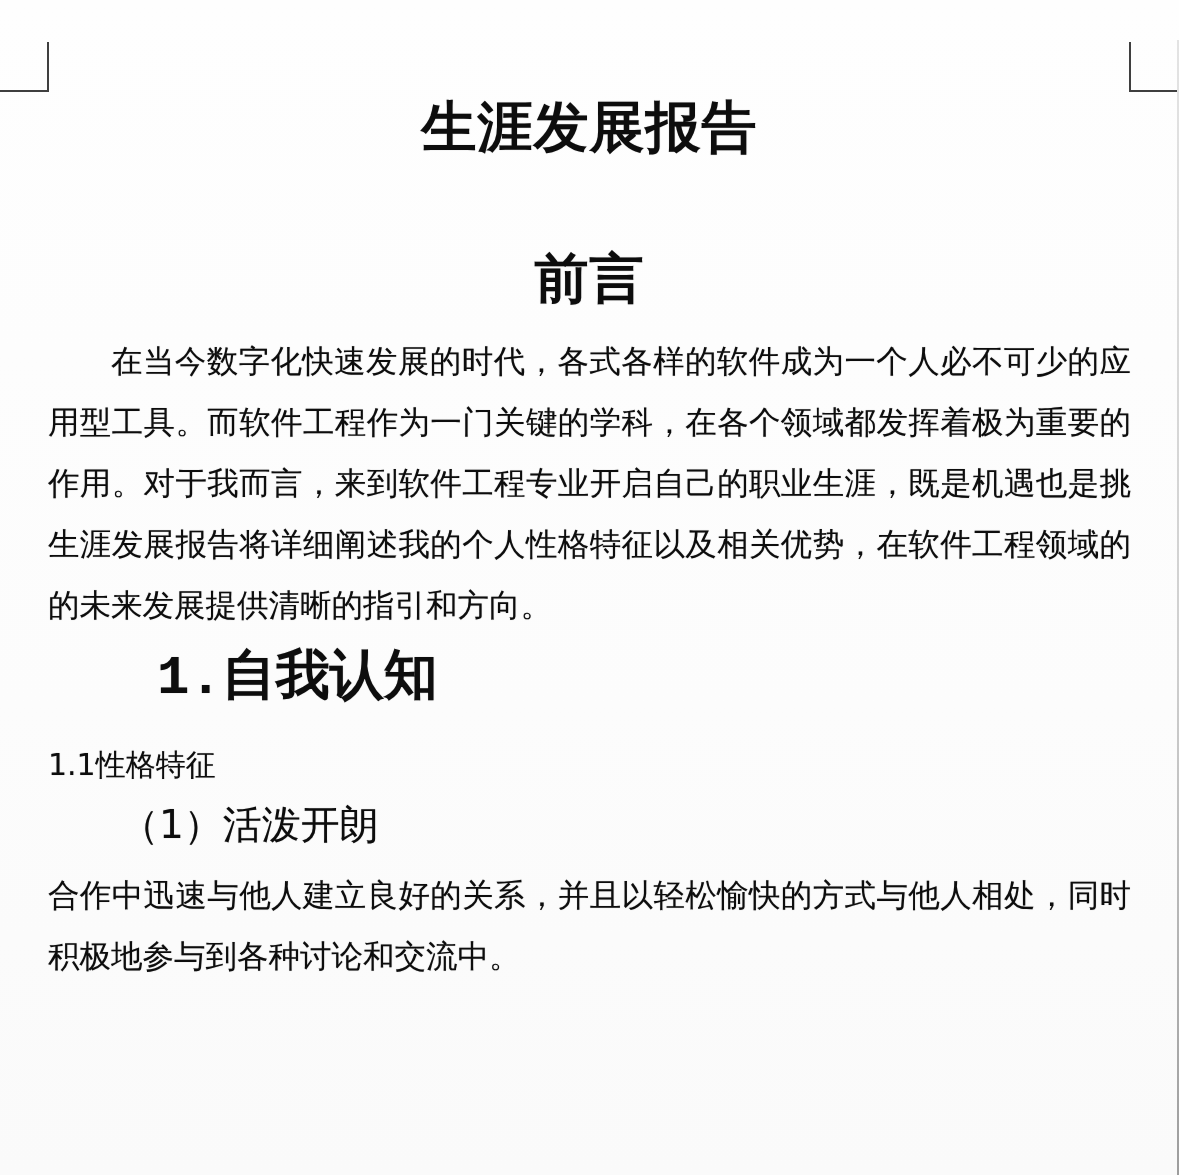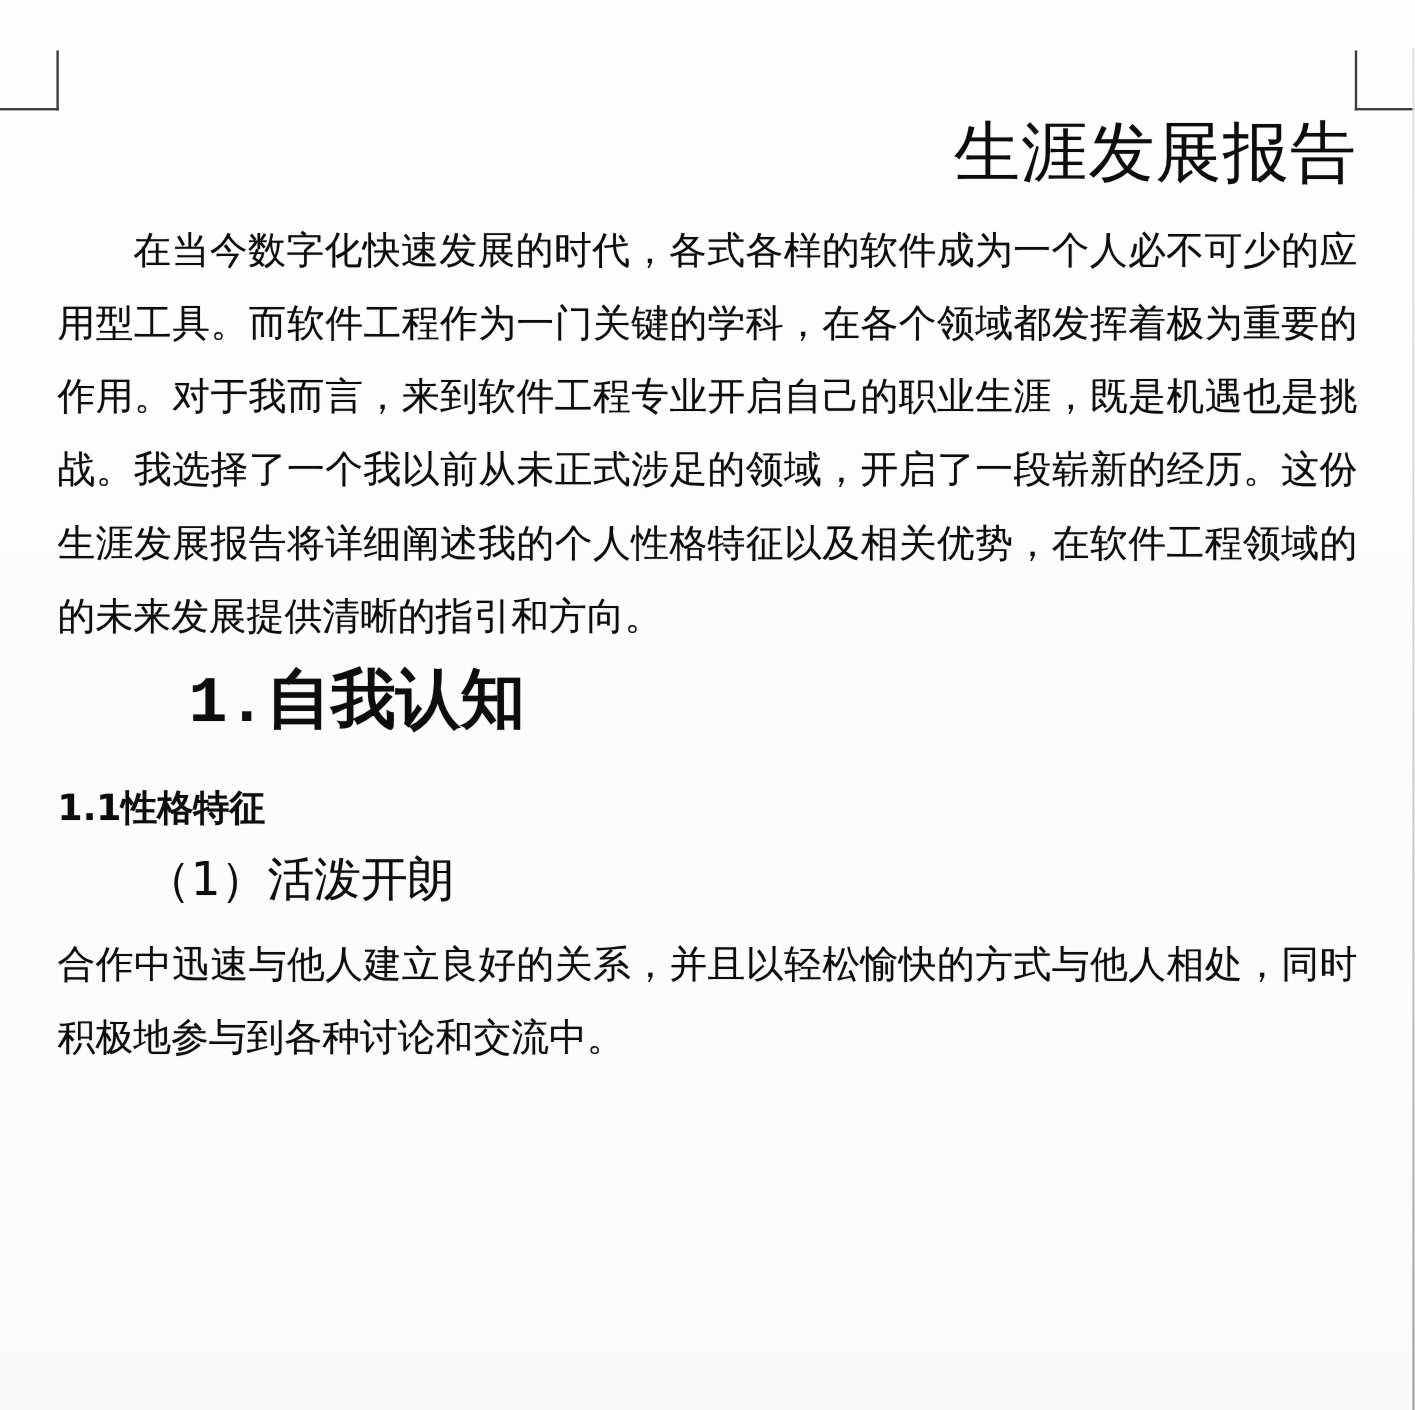--- a/index.html
+++ b/index.html
@@ -43,22 +43,22 @@
   }
   .content * {
     margin: 0;
     padding: 0;
     text-shadow: 0 0 1px rgba(0,0,0,0.35);
   }
   .doc-title {
     margin-top: 97px;
     font-size: 55px;
     line-height: 60px;
-    font-weight: 400;
-    text-align: right;
+    font-weight: 700;
+    text-align: center;
     letter-spacing: 1px;
   }
   .preface-heading {
     margin-top: 92px;
     font-size: 54px;
     line-height: 60px;
     font-weight: 700;
     text-align: center;
     letter-spacing: 1px;
   }
@@ -79,21 +79,21 @@
     padding-left: 109px;
     font-size: 54px;
     line-height: 62px;
     font-weight: 700;
     font-family: Liberation Mono, monospace;
   }
   .subsection-heading {
     margin-top: 37px;
     font-size: 30px;
     line-height: 36px;
-    font-weight: 700;
+    font-weight: 400;
   }
   .list-item {
     margin-top: 22px;
     padding-left: 72px;
     font-size: 39px;
     line-height: 40px;
     font-weight: 400;
   }
 </style>
 </head>
@@ -104,26 +104,26 @@
   <div class="mark mark-tl-v"></div>
   <div class="mark mark-tl-h"></div>
   <div class="mark mark-tr-v"></div>
   <div class="mark mark-tr-h"></div>
   <div class="right-edge"></div>
 
   <div class="content">
 
     <h1 class="doc-title">生涯发展报告</h1>
 
+    <h2 class="preface-heading">前言</h2>
 
     <div class="para">
       <div class="bline indent">在当今数字化快速发展的时代，各式各样的软件成为一个人必不可少的应</div>
       <div class="bline">用型工具。而软件工程作为一门关键的学科，在各个领域都发挥着极为重要的</div>
       <div class="bline">作用。对于我而言，来到软件工程专业开启自己的职业生涯，既是机遇也是挑</div>
-      <div class="bline">战。我选择了一个我以前从未正式涉足的领域，开启了一段崭新的经历。这份</div>
       <div class="bline">生涯发展报告将详细阐述我的个人性格特征以及相关优势，在软件工程领域的</div>
       <div class="bline last">的未来发展提供清晰的指引和方向。</div>
     </div>
 
     <h2 class="section-heading">1.自我认知</h2>
 
     <h3 class="subsection-heading">1.1性格特征</h3>
 
     <div class="list-item">（1）活泼开朗</div>
 

